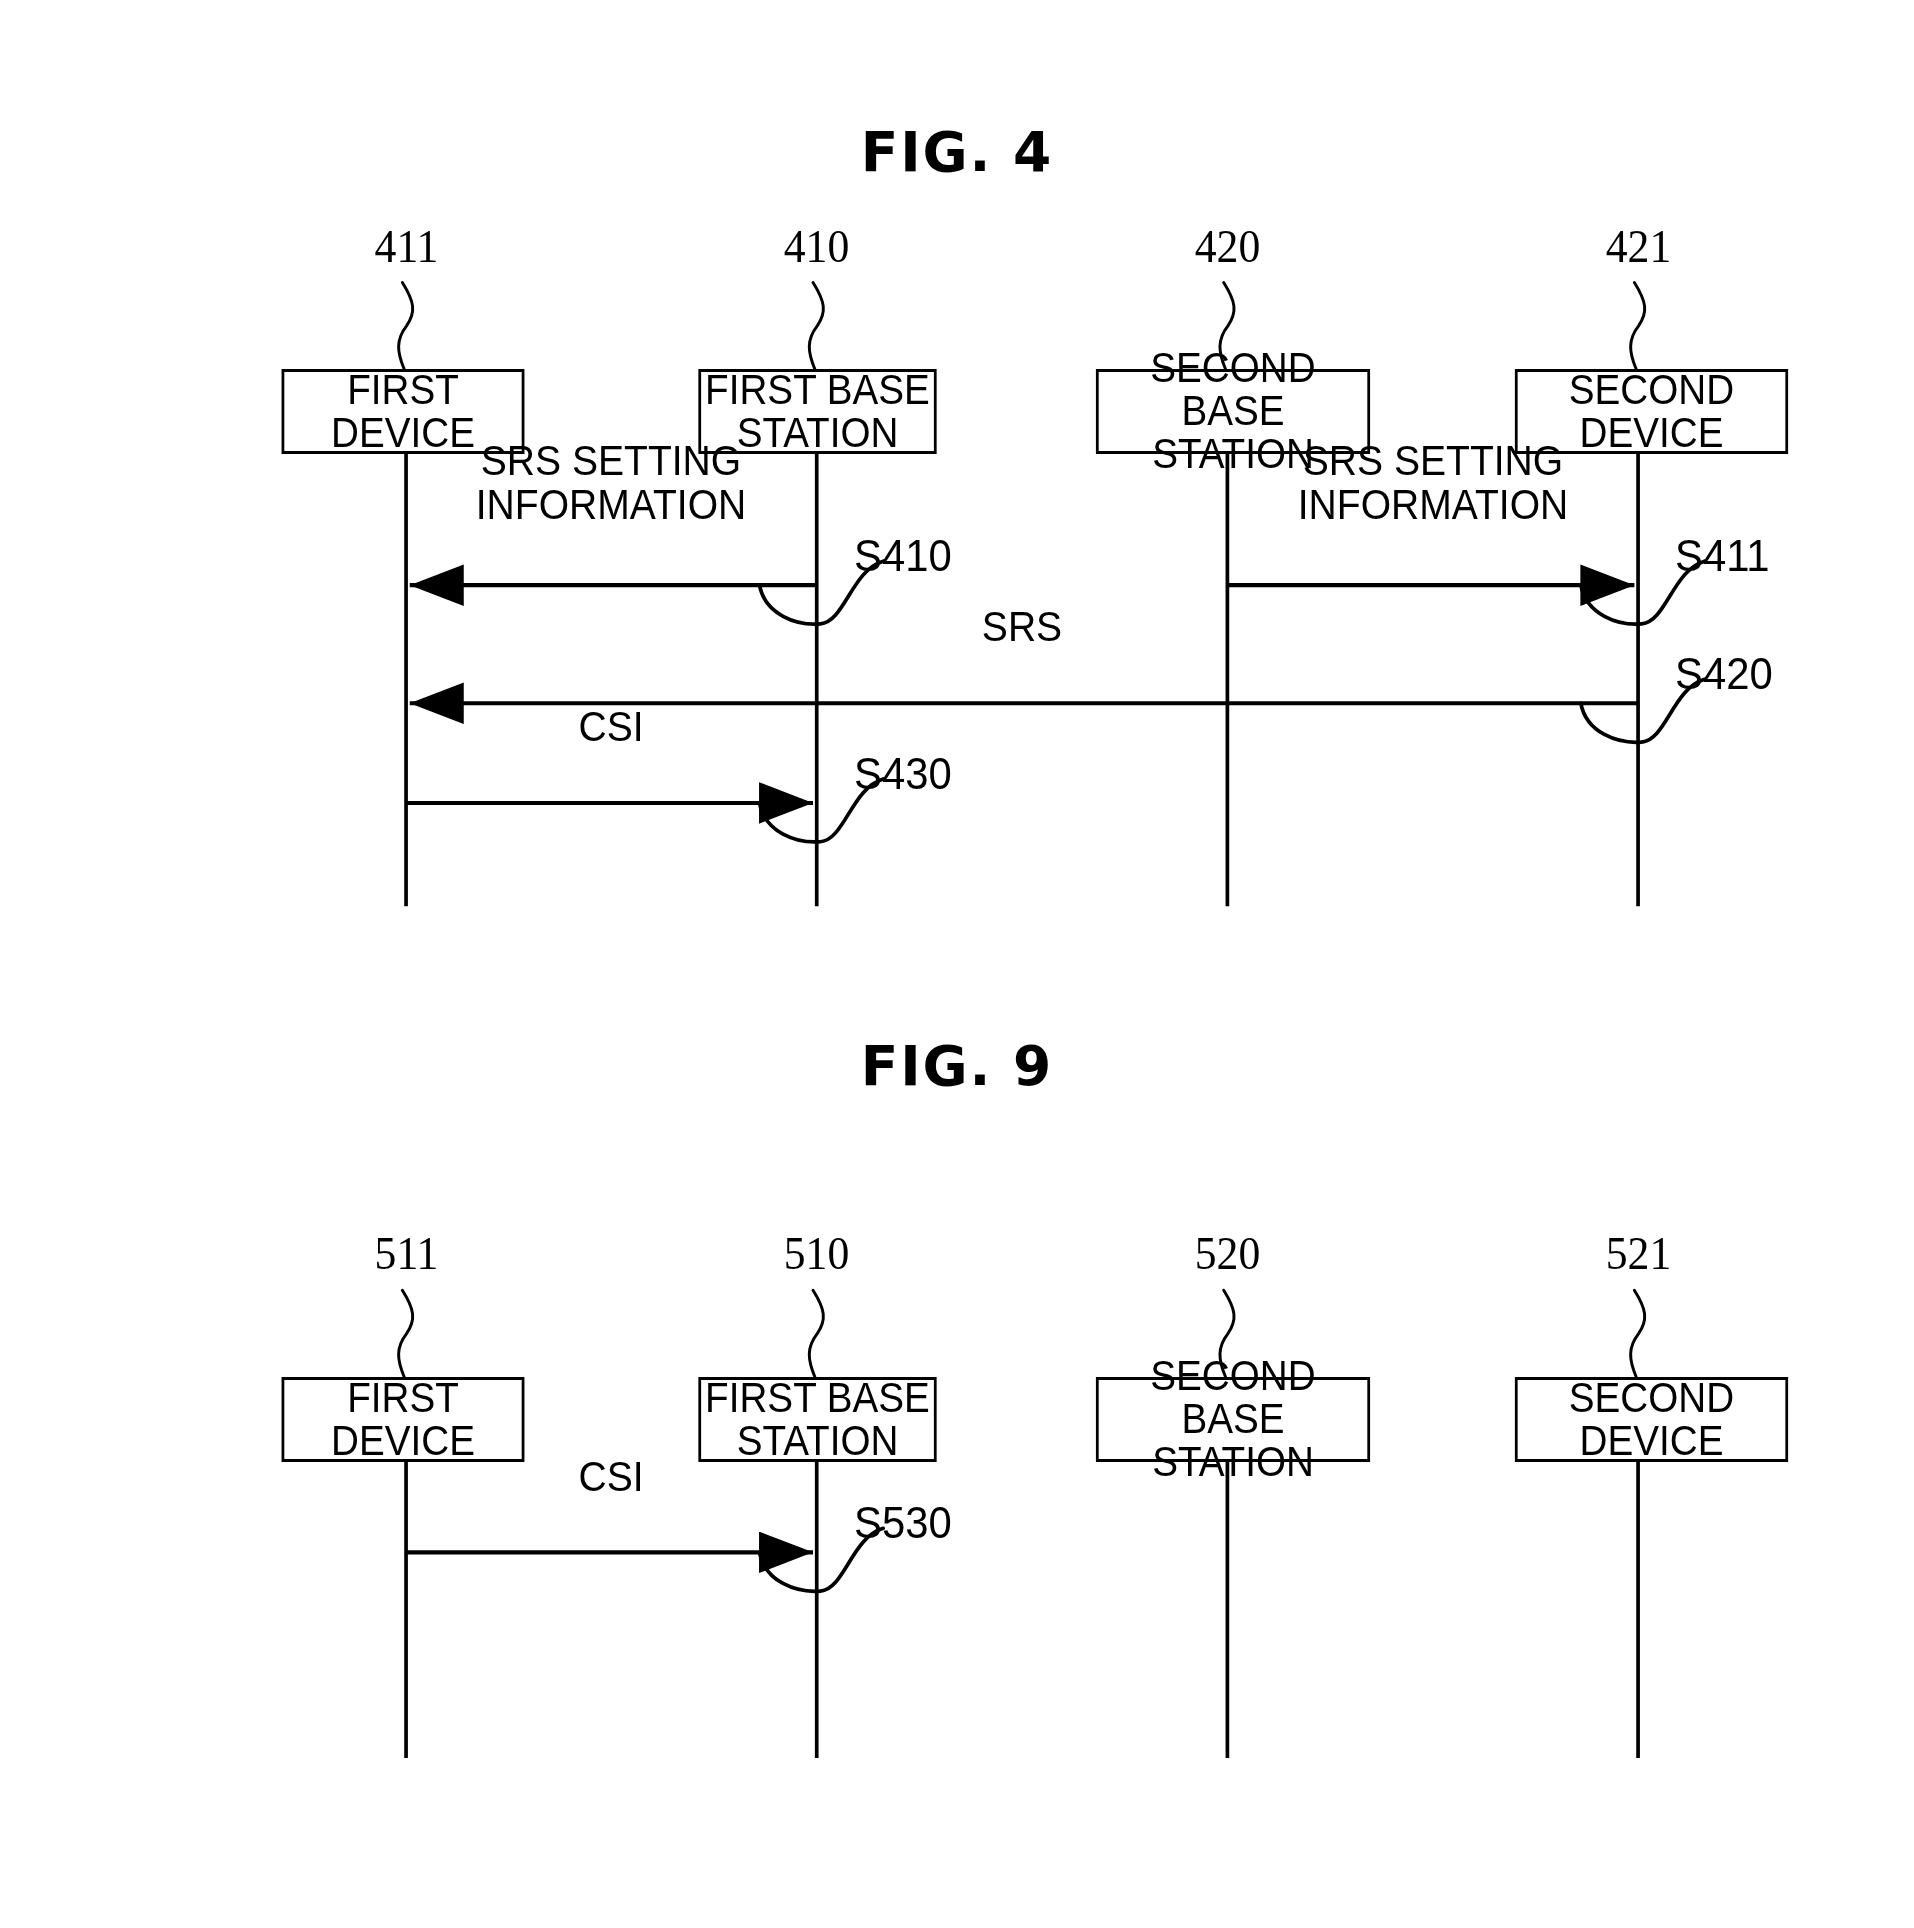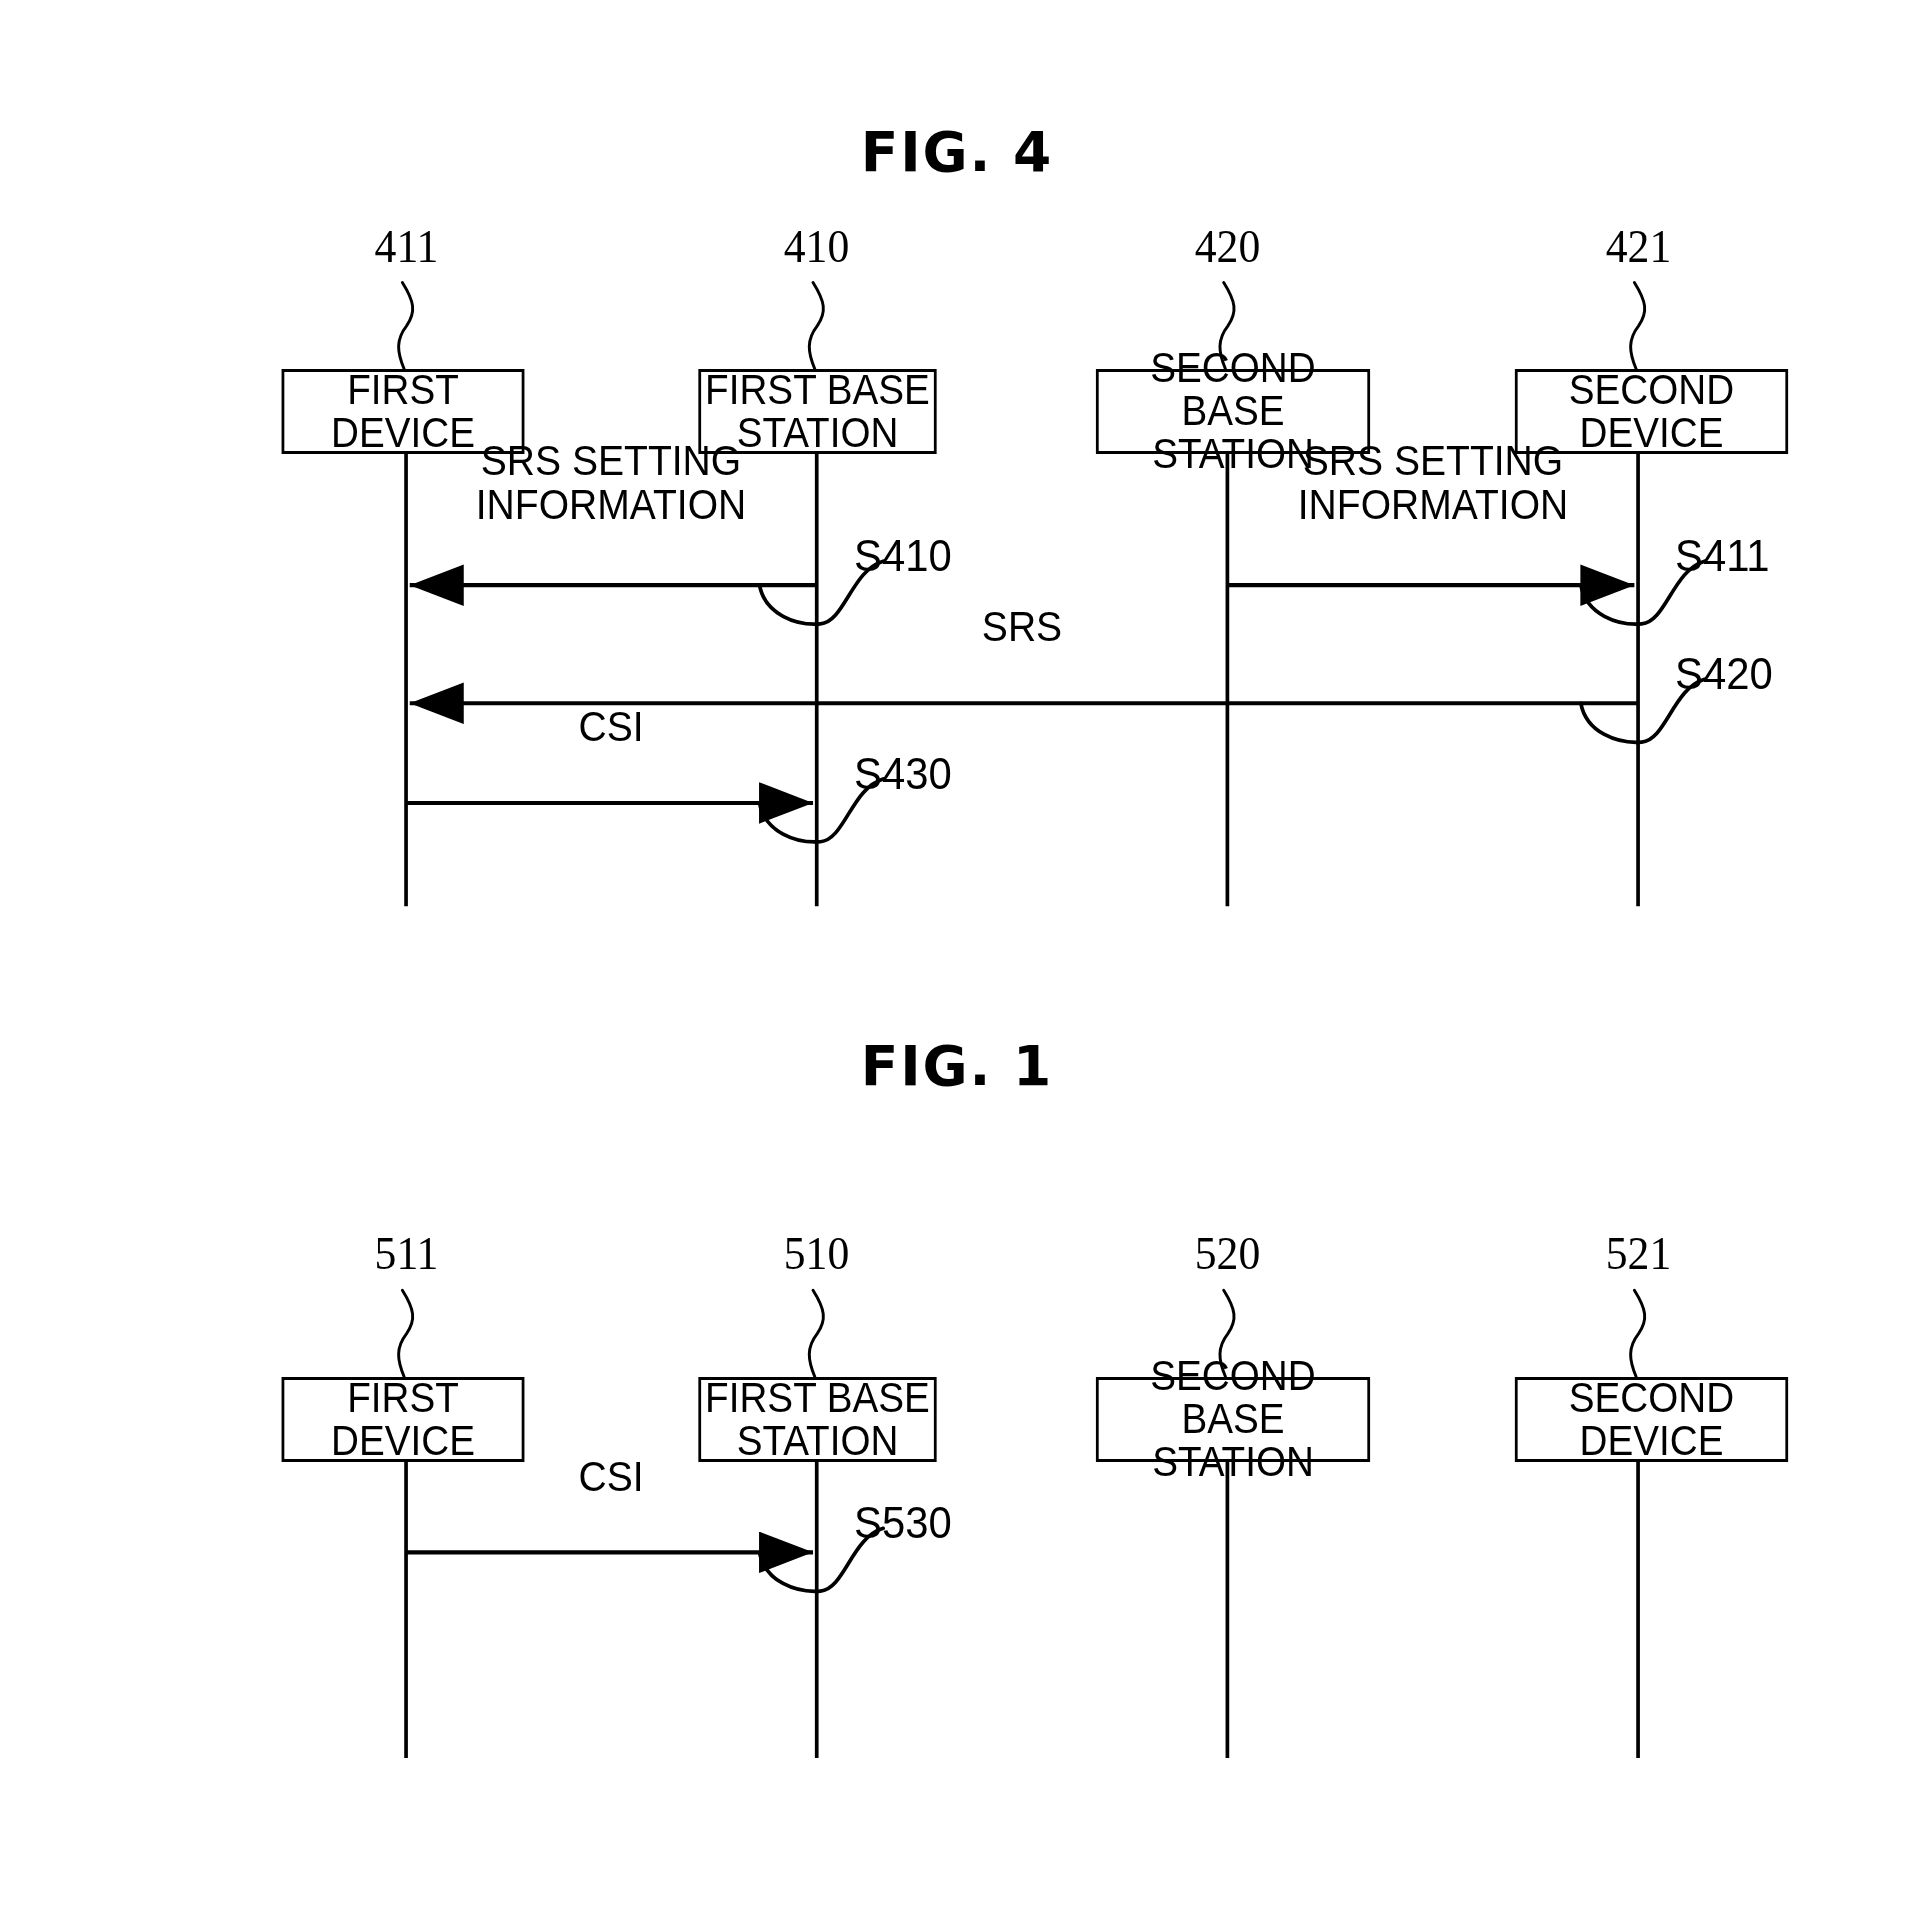--- a/index.html
+++ b/index.html
@@ -148,21 +148,21 @@
       <div class="msg-label" style="left: 334px; top: 439px; width: 554px;">SRS SETTING
 INFORMATION</div>
       <div class="step-label" style="left: 854px; top: 530px;">S410</div>
       <div class="msg-label" style="left: 1156px; top: 439px; width: 554px;">SRS SETTING
 INFORMATION</div>
       <div class="step-label" style="left: 1675px; top: 530px;">S411</div>
       <div class="msg-label" style="left: 745px; top: 605px; width: 554px;">SRS</div>
       <div class="step-label" style="left: 1675px; top: 648px;">S420</div>
       <div class="msg-label" style="left: 334px; top: 705px; width: 554px;">CSI</div>
       <div class="step-label" style="left: 854px; top: 748px;">S430</div>
-      <div class="fig-title" style="left: 680px; top: 1034px; width: 554px;">FIG. 1</div>
+      <div class="fig-title" style="left: 680px; top: 1034px; width: 554px;">FIG. 9</div>
       <div class="ref-num" style="left: 268px; top: 1227px; width: 277px;">511</div>
       <div class="node-box" style="left: 271px; top: 1377px; width: 264px; height: 85px;">
         <span style="white-space: pre-line;">FIRST DEVICE</span>
       </div>
       <div class="ref-num" style="left: 678px; top: 1227px; width: 277px;">510</div>
       <div class="node-box" style="left: 688px; top: 1377px; width: 259px; height: 85px;">
         <span style="white-space: pre-line;">FIRST BASE
 STATION</span>
       </div>
       <div class="ref-num" style="left: 1089px; top: 1227px; width: 277px;">520</div>

